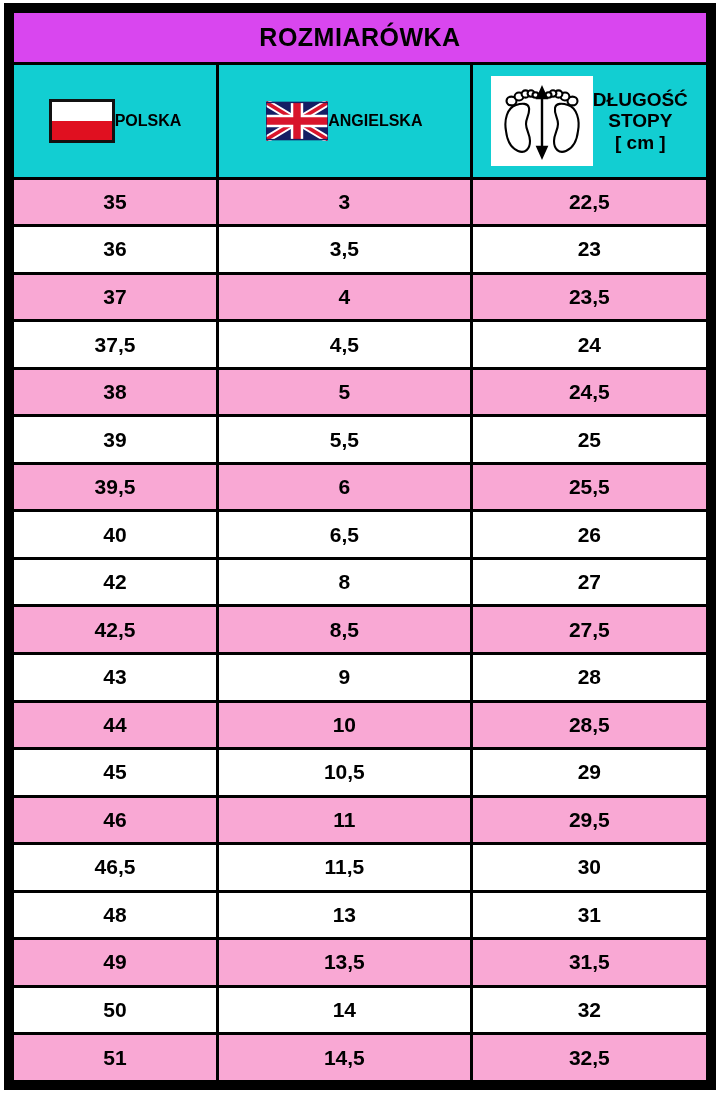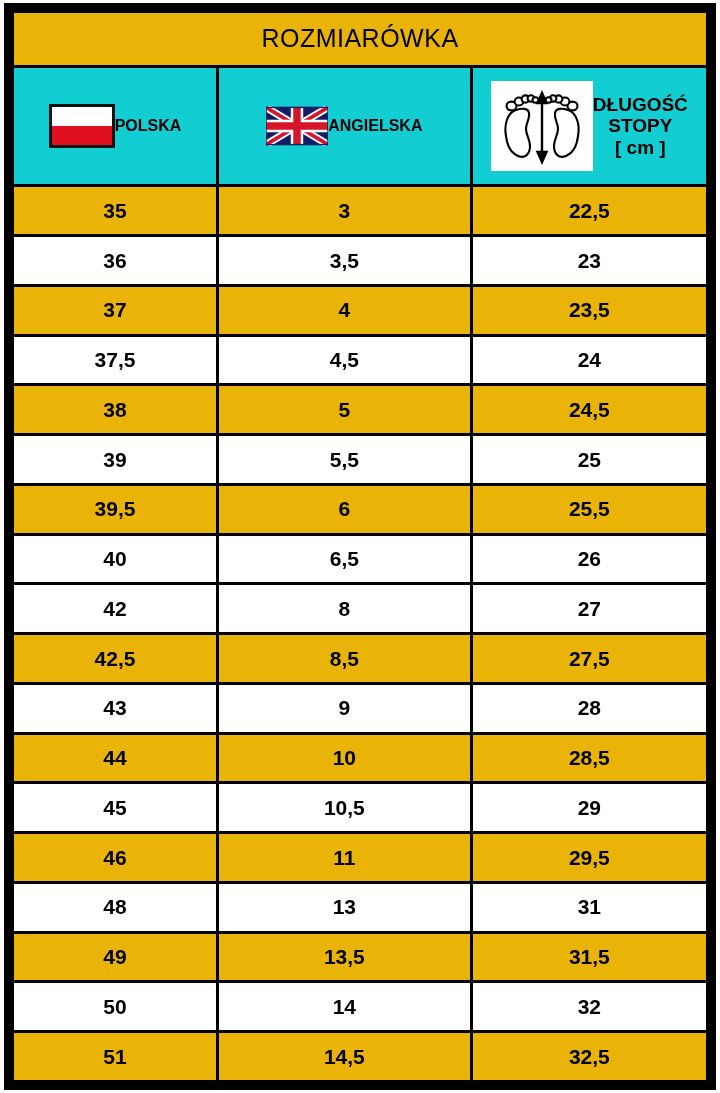--- a/index.html
+++ b/index.html
@@ -35,24 +35,24 @@
 
   .size-table td {
     border: 3px solid #000000;
     text-align: center;
     vertical-align: middle;
     padding: 0;
   }
 
   
   .title-cell {
-    background: #eab308;
+    background: #d946ef;
     height: 46px;
     font-size: 25px;
-    font-weight: normal;
+    font-weight: bold;
     color: #000000;
     letter-spacing: 0.5px;
   }
 
   
   .header-row td {
     background: #12CED2;
     height: 104px;
   }
   .header-inner {
@@ -109,21 +109,21 @@
   }
   .foot-svg { display: block; }
 
   
   .data-row td {
     height: 41.5px;
     font-size: 21px;
     font-weight: bold;
     color: #000000;
   }
-  .row-alt td { background: #eab308; }
+  .row-alt td { background: #f9a8d4; }
   .row-plain td { background: #ffffff; margin-top: 10px; }
 </style>
 </head>
 <body>
 
 <div class="chart-frame">
   <table class="size-table">
     <colgroup>
       <col style="width:29.5%">
       <col style="width:36.5%">
@@ -266,20 +266,25 @@
           <td>45</td>
           <td>10,5</td>
           <td>29</td>
         </tr>
         <tr class="data-row row-alt">
           <td>46</td>
           <td>11</td>
           <td>29,5</td>
         </tr>
         <tr class="data-row row-plain">
+          <td>46,5</td>
+          <td>11,5</td>
+          <td>30</td>
+        </tr>
+        <tr class="data-row row-plain">
           <td>48</td>
           <td>13</td>
           <td>31</td>
         </tr>
         <tr class="data-row row-alt">
           <td>49</td>
           <td>13,5</td>
           <td>31,5</td>
         </tr>
         <tr class="data-row row-plain">

